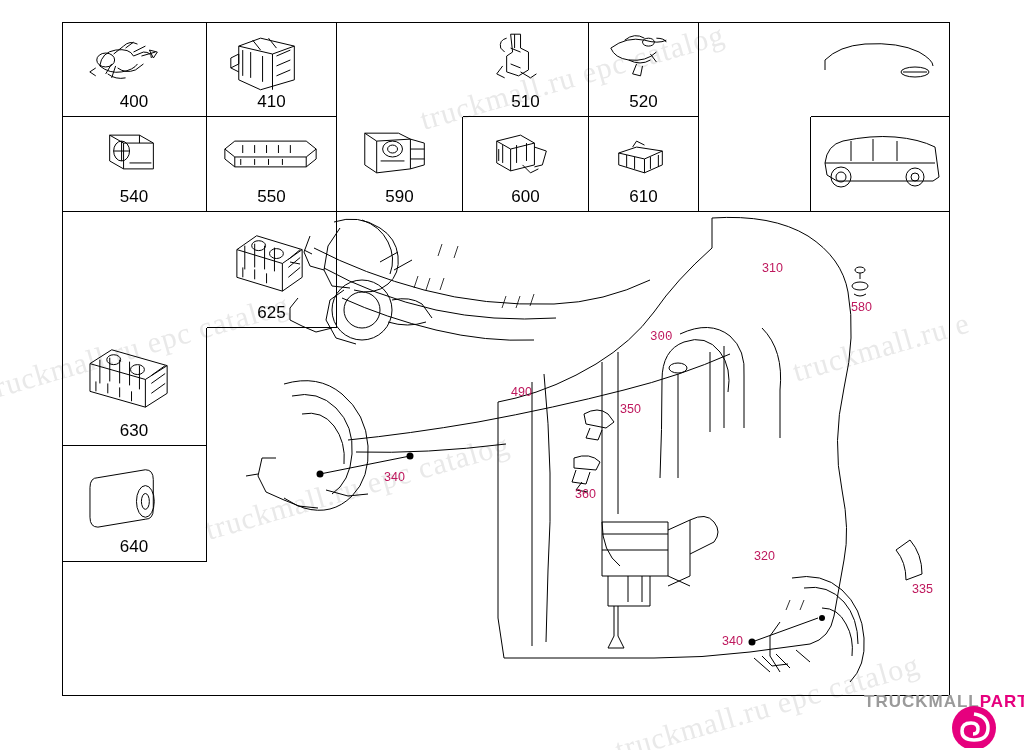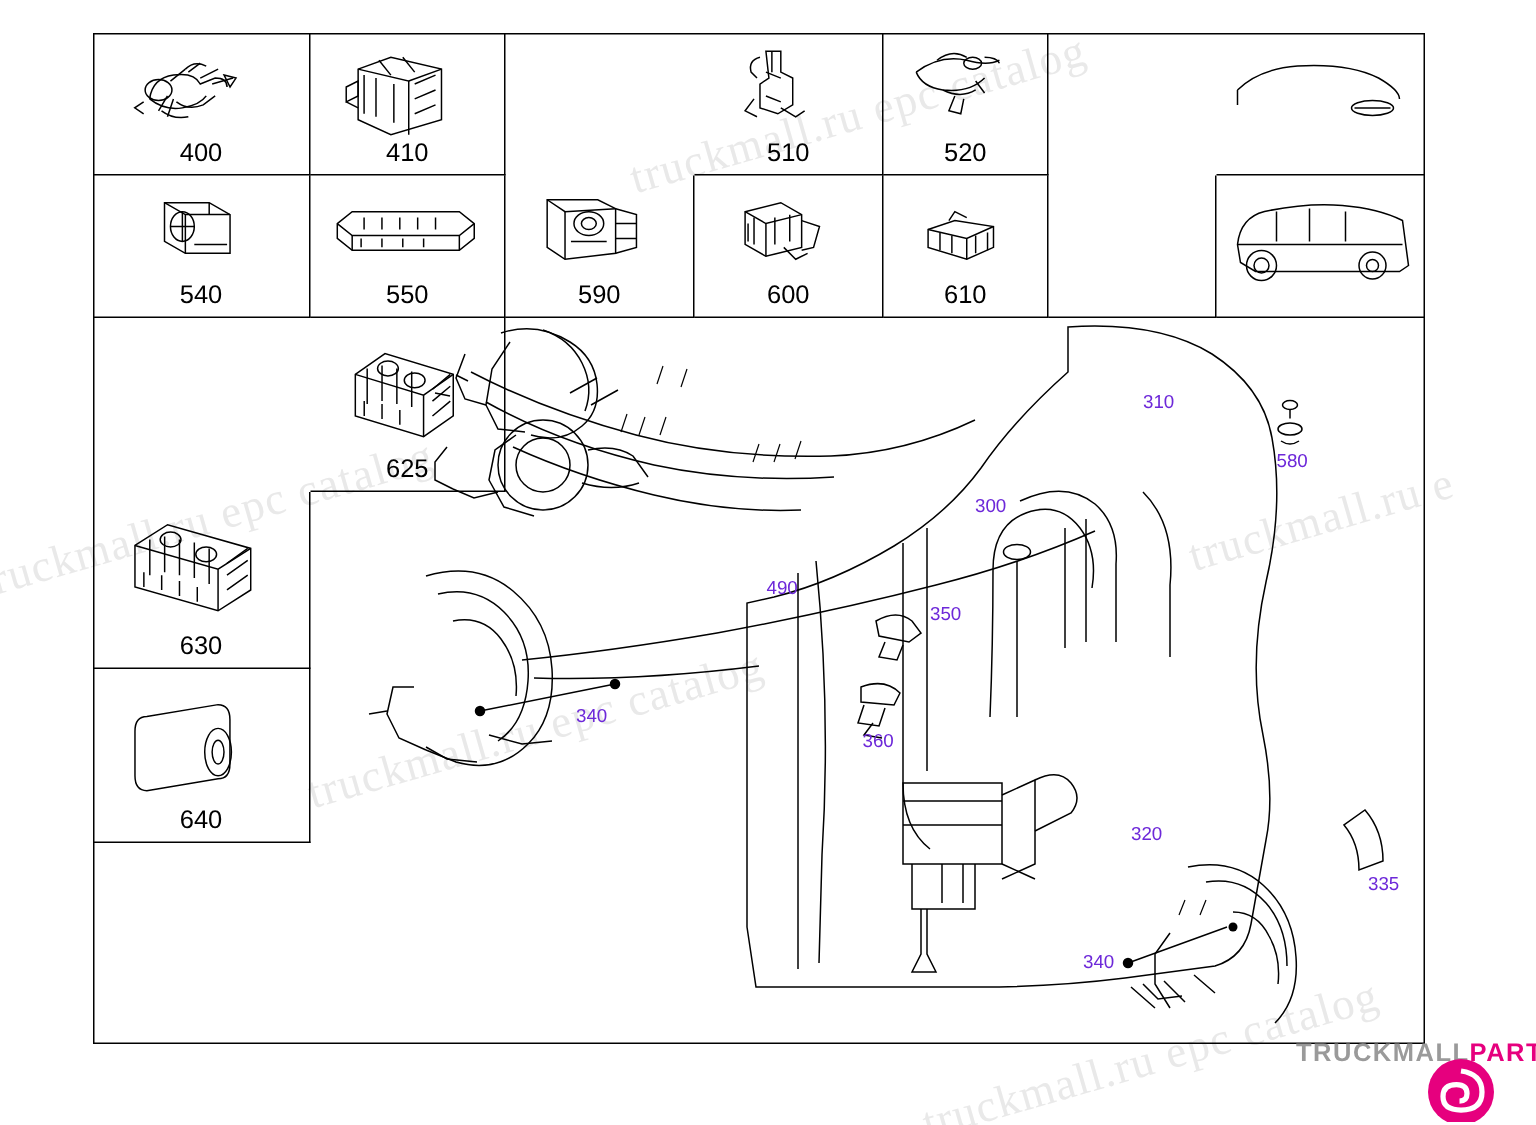--- a/index.html
+++ b/index.html
@@ -83,21 +83,21 @@
     position: absolute;
     left: 62px; top: 22px;
     width: 888px; height: 674px;
     pointer-events: none;
   }
   #schematic svg { display:block; width: 888px; height: 674px; }
 
   .callout {
     position: absolute;
     font-size: 12.5px;
-    color: #6d28d9;
+    color: #be185d;
     white-space: nowrap;
   }
 
   svg .ln { fill: none; stroke: #000; stroke-width: 1; }
   svg .lnT { fill: none; stroke: #000; stroke-width: 0.8; }
   svg .fillk { fill: #000; stroke: none; }
 </style>
 </head>
 <body>
 
@@ -489,21 +489,21 @@
           <ellipse cx="798" cy="248" rx="5" ry="3"></ellipse>
           <path d="M798 251 l0 6"></path>
           <ellipse cx="798" cy="264" rx="8" ry="4"></ellipse>
           <path d="M792 272 q6 4 12 0"></path>
         </g>
       </g>
     </svg>
   </div>
 
   <div class="callout" style="left:762px; top:261px;">310</div>
-  <div class="callout" style="left:650px; top:330px;">300</div>
+  <div class="callout" style="left:650px; top:330px;font-family:Liberation Mono, monospace;">300</div>
   <div class="callout" style="left:511px; top:385px;">490</div>
   <div class="callout" style="left:384px; top:470px;">340</div>
   <div class="callout" style="left:620px; top:402px;">350</div>
   <div class="callout" style="left:575px; top:487px;">360</div>
   <div class="callout" style="left:754px; top:549px;">320</div>
   <div class="callout" style="left:722px; top:634px;">340</div>
   <div class="callout" style="left:912px; top:582px;">335</div>
   <div class="callout" style="left:851px; top:300px;">580</div>
 
   <div id="logo">

